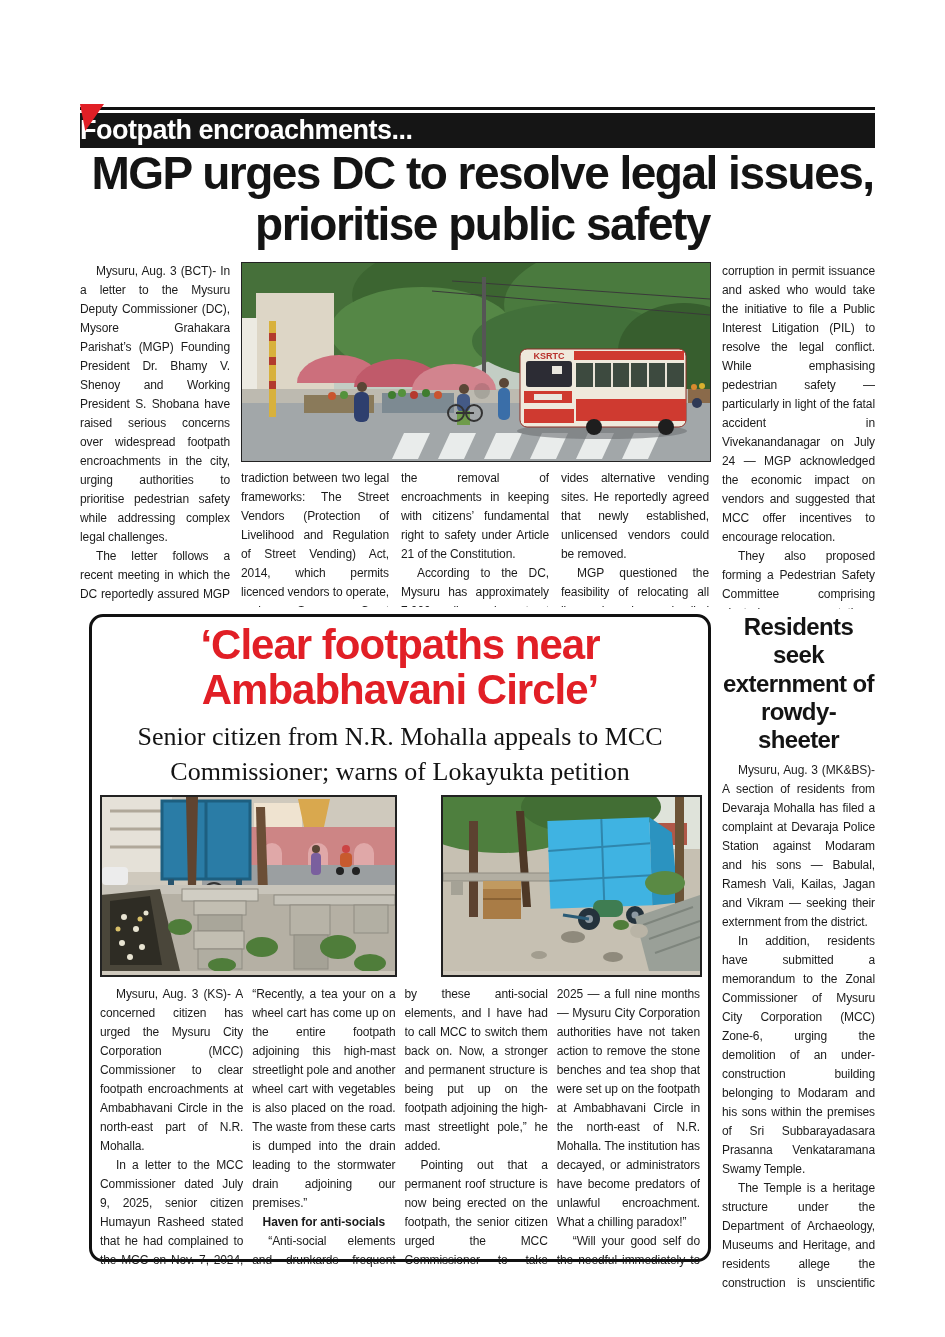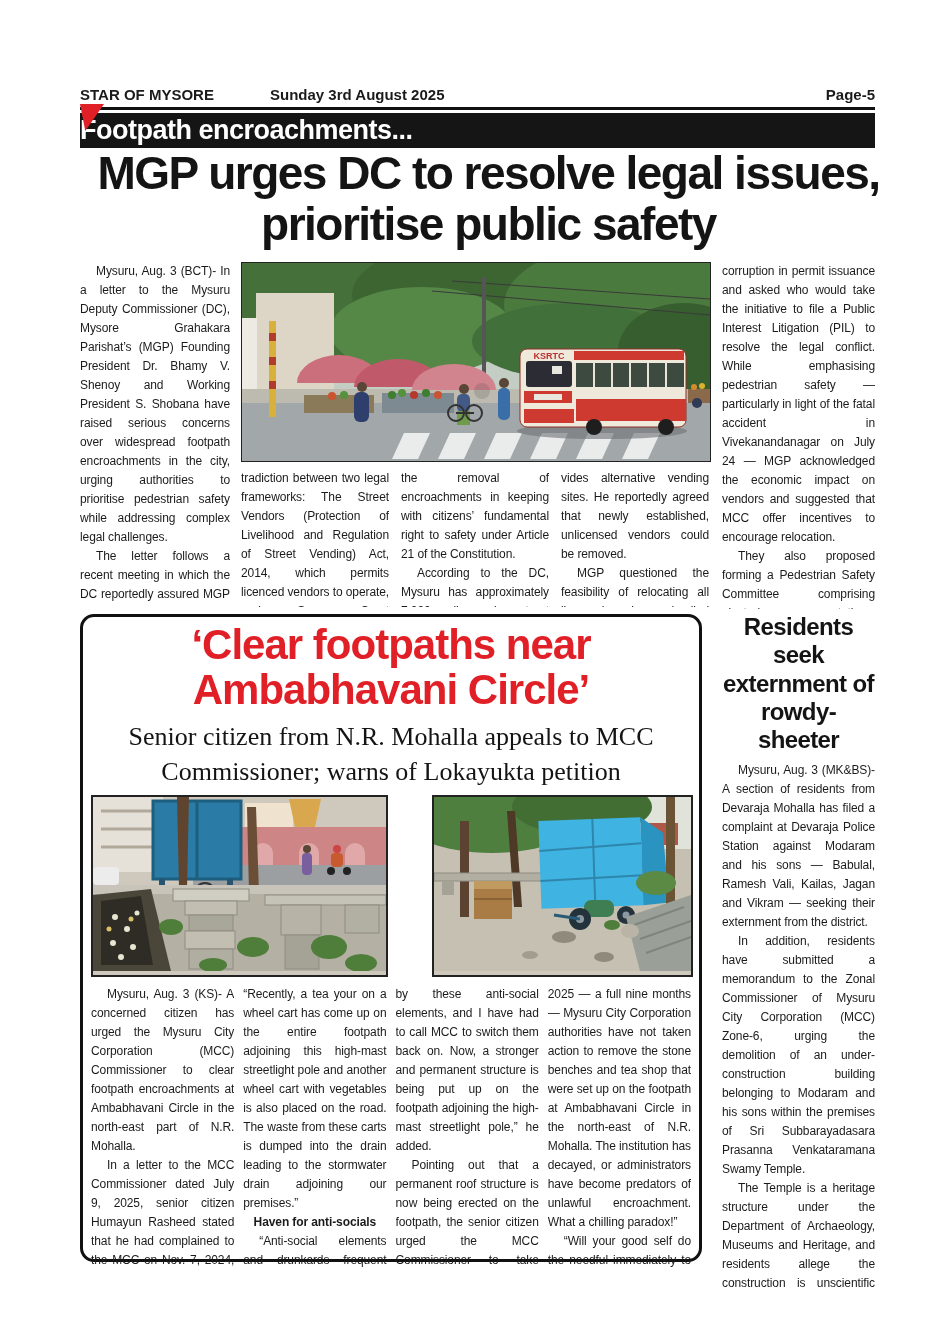--- a/index.html
+++ b/index.html
@@ -10,64 +10,59 @@
   .hdr .masthead{position:absolute;left:0;top:0;}
   .hdr .date{position:absolute;left:190px;top:0;}
   .hdr .pageno{position:absolute;right:0;top:0;}
   .hdr-rule{position:absolute;top:107px;left:80px;width:795px;height:3px;background:#111;}
   
   .kicker{position:absolute;top:113px;left:80px;width:795px;height:35px;background:#151515;}
   .kicker .ktext{color:#fff;font-size:27px;font-weight:bold;line-height:35px;letter-spacing:-0.5px;}
   .kicker .fold{position:absolute;left:0;top:-9px;width:24px;height:27px;background:#e11f26;
                 clip-path:polygon(0 0,100% 0,22% 100%);}
   
-  .headline{position:absolute;top:148px;left:86px;width:805px;text-align:center;
+  .headline{position:absolute;top:148px;left:80px;width:805px;text-align:center;
             font-size:46px;font-weight:bold;line-height:1.10;letter-spacing:-1.5px;color:#141414;}
   
   .bt{font-size:12px;line-height:19px;text-align:justify;letter-spacing:-0.1px;}
   .bt p{margin:0;}
   .bt p.ind{text-indent:16px;}
   .subhead{font-weight:bold;text-align:center;text-indent:0 !important;}
   
   .main-grid{position:absolute;top:262px;left:80px;width:642px;display:flex;gap:11px;}
   .m-col1{width:150px;height:346px;overflow:hidden;}
   .m-mid{width:470px;}
   .photo-frame{border:1px solid #222;background:#b9c4bb;}
   .m-sub{display:flex;gap:12px;margin-top:7px;}
   .m-sub .c{width:148px;height:138px;overflow:hidden;}
   
   .rail{position:absolute;top:262px;left:722px;width:153px;height:1035px;overflow:hidden;}
   .rail-top{height:347px;overflow:hidden;}
   .res-head{font-size:24px;font-weight:bold;line-height:1.18;text-align:center;
             letter-spacing:-0.6px;margin:4px 0 6px 0;color:#141414;}
   
-  .box{position:absolute;top:614px;left:80px;width:622px;height:648px;box-sizing:border-box;
+  .box{position:absolute;top:614px;left:89px;width:622px;height:648px;box-sizing:border-box;
        border:3px solid #111;border-radius:14px;background:#fff;padding:4px 8px;}
   .box-head{text-align:center;font-size:42px;font-weight:bold;line-height:1.07;
             letter-spacing:-1px;margin-top:2px;}
   .box-sub{font-family:"Liberation Serif","DejaVu Serif",serif;font-size:26px;line-height:1.35;
            text-align:center;margin-top:6px;color:#141414;}
   .box-photos{display:flex;margin-top:6px;}
   .bp-left{width:297px;height:178px;margin-right:44px;}
   .bp-right{width:261px;height:178px;}
   .bp{border:2px solid #222;background:#cfc9bd;}
   .box-cols{display:flex;gap:9px;margin-top:8px;}
   .box-cols .c{flex:1;height:284px;overflow:hidden;}
   svg{display:block;}
 </style>
 </head>
 <body>
 
 <div class="page">
 
-  <div class="hdr">
-    <span class="masthead">STAR OF MYSORE</span>
-    <span class="date">Sunday 3rd August 2025</span>
-    <span class="pageno">Page-5</span>
-  </div>
   <div class="hdr-rule"></div>
 
   <div class="kicker">
     <div class="fold"></div>
     <div class="ktext">Footpath encroachments...</div>
   </div>
 
   <div class="headline">MGP urges DC to resolve legal issues, prioritise public safety</div>
 
   <div class="main-grid">

